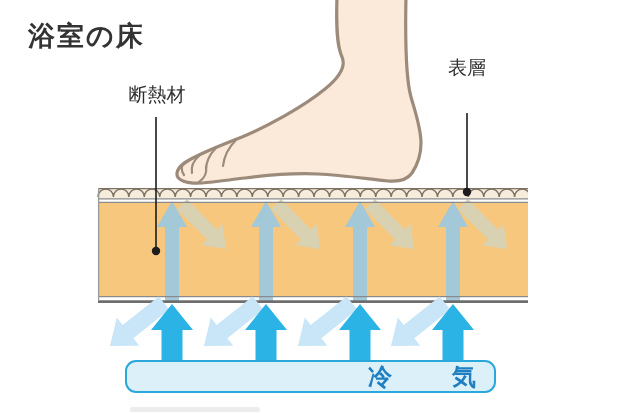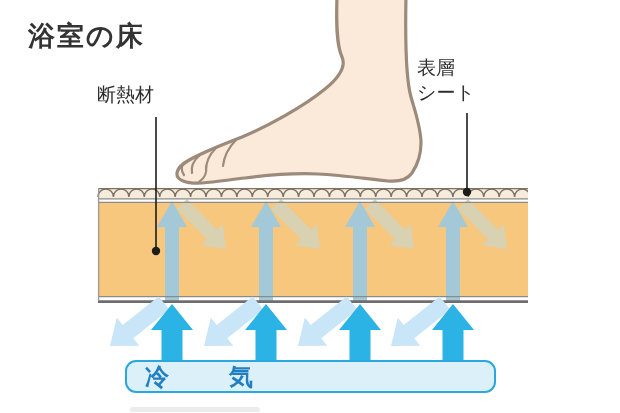--- a/index.html
+++ b/index.html
@@ -19,26 +19,26 @@
   .arr-colddiag{fill:var(--c-deflected_light_blue,#C9E5F8);}
   .arr-weak{fill:var(--c-weakened_blue_gray,#A3C9D8);}
   .arr-weakdiag{fill:var(--c-insulation_deflect_beige,#D8D2B2);}
   .foot{fill:var(--c-skin,#FBE9D9);stroke:var(--c-outline_brown,#9C8A7A);stroke-width:3.2;stroke-linejoin:round;}
   .foot-detail{fill:none;stroke:var(--c-outline_brown,#9C8A7A);stroke-width:2.2;stroke-linecap:round;}
   .ptr{stroke:#1c1c1c;stroke-width:1.6;}
   .ptr-dot{fill:#1c1c1c;stroke:none;}
 
   
   .title{position:absolute;left:28px;top:18px;font-size:27px;font-weight:600;color:#333;letter-spacing:2px;}
-  .label{position:absolute;font-size:19px;color:#2e2e2e;font-weight:500;text-align:left;}
+  .label{position:absolute;font-size:19px;color:#2e2e2e;font-weight:500;text-align:center;}
   .label-insulation{left:97px;top:82px;width:120px;font-family:Liberation Serif, serif;}
   .label-sheet{left:417px;top:55px;width:100px;line-height:25px;}
   .cold-box{position:absolute;left:125px;top:360px;width:371px;height:33px;box-sizing:border-box;
     background:var(--c-cold_air_box_fill,#DCF0FA);border:2.5px solid var(--c-cold_air_box_border,#2AA8DC);
-    border-radius:11px;display:flex;align-items:center;justify-content:flex-start;}
+    border-radius:11px;display:flex;align-items:center;justify-content:flex-end;}
   .cold-box span{font-size:24px;font-weight:600;color:var(--c-cold_air_text,#1F7FC0);
     letter-spacing:18px;padding-left:18px;white-space:pre;}
   .watermark-bar{position:absolute;left:130px;top:407px;width:130px;height:5px;background:#ECECEC;border-radius:3px;}
 </style>
 </head>
 <body>
 
 <div class="stage">
 
   <svg width="620" height="413" viewBox="0 0 620 413">
@@ -110,21 +110,20 @@
       <circle class="ptr-dot" cx="467" cy="192" r="4.2"></circle>
     </g>
   </svg>
 
   <div class="title">浴室の床</div>
 
   <div class="label label-insulation">断熱材</div>
 
   <div class="label label-sheet">
     <div>表層</div>
-    <div>シート</div>
   </div>
 
   <div class="cold-box">
     <span>冷　気</span>
   </div>
 
   <div class="watermark-bar"></div>
 </div>
 
 </body></html>

